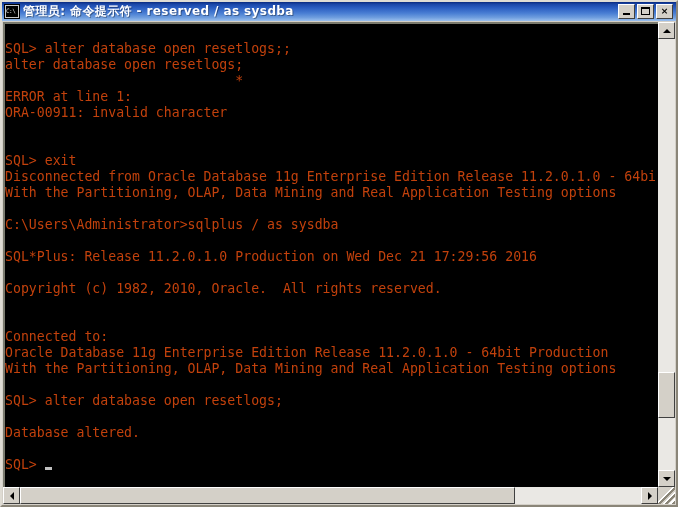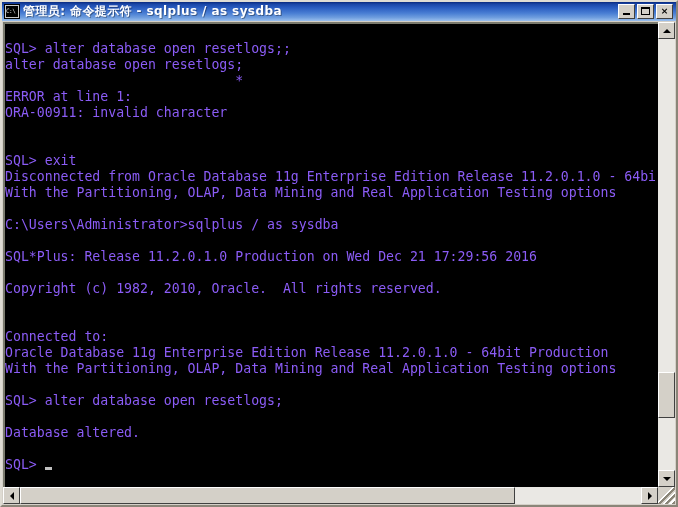--- a/index.html
+++ b/index.html
@@ -149,21 +149,21 @@
     overflow: hidden;
     border-left: 2px solid #7b7b6f;
     border-top: 2px solid #7b7b6f;
     box-sizing: border-box;
   }
   .screen {
     position: absolute;
     left: 0;
     top: 1px;
     width: 660px;
-    color: #8b5cf6;
+    color: #c2410c;
     font-family: "DejaVu Sans Mono", monospace;
     font-size: 13.2px;
     line-height: 16px;
     white-space: pre;
     letter-spacing: 0px;
     overflow: hidden;
   }
   .screen .line {
     height: 16px;
     overflow: hidden;
@@ -270,21 +270,21 @@
       linear-gradient(135deg, transparent 82%, #ffffff 82%, #ffffff 90%, #8a8578 90%, #8a8578 98%, transparent 98%);
   }
 </style>
 </head>
 <body>
 
 <div class="window">
 
   <div class="titlebar">
     <div class="title-icon"></div>
-    <div class="title-text">管理员: 命令提示符 - sqlplus  / as sysdba</div>
+    <div class="title-text">管理员: 命令提示符 - reserved  / as sysdba</div>
     <div class="title-buttons">
       <div class="tbtn tbtn-min">
           <span class="g"></span>
         </div>
       <div class="tbtn tbtn-max">
           <span class="g"></span>
         </div>
       <div class="tbtn tbtn-close">
           <span class="g">×</span>
         </div>

